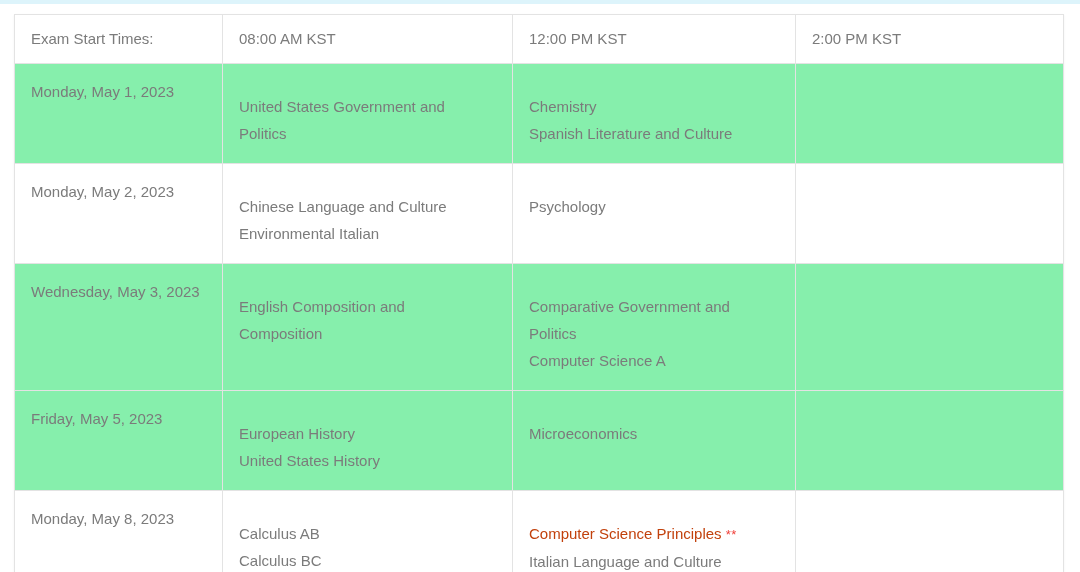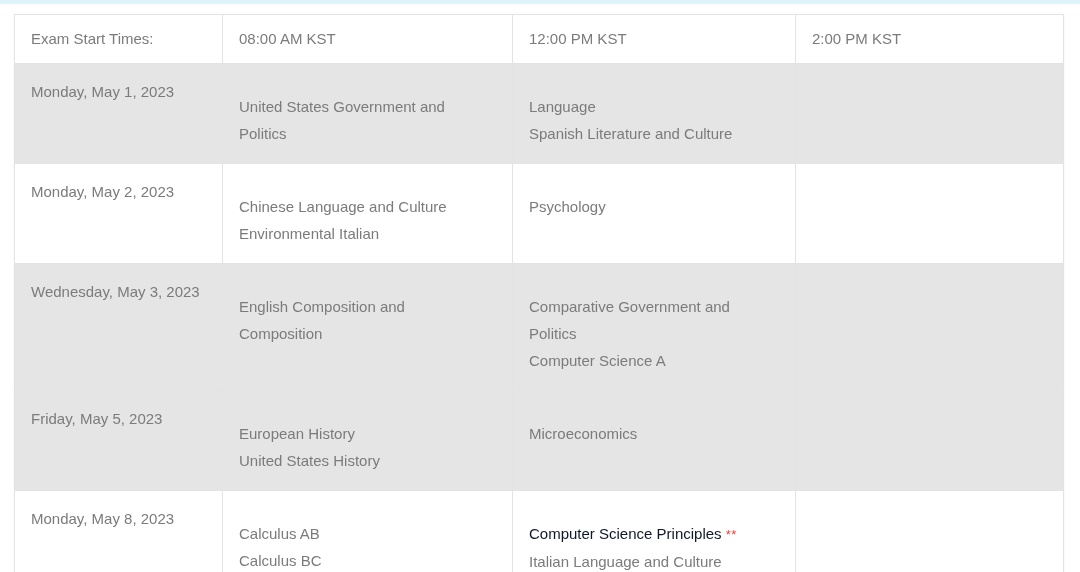--- a/index.html
+++ b/index.html
@@ -74,28 +74,28 @@
   }
 
   #schedule-table thead th {
     background: #ffffff;
     height: 49px;
     padding-top: 11px;
     padding-bottom: 11px;
     line-height: 26px;
   }
 
-  #schedule-table tbody tr.shaded td { background: #e5e5e5; }
+  #schedule-table tbody tr.shaded td { background: #86efac; }
   #schedule-table tbody tr.plain  td { background: #ffffff; }
 
   .cell-lines { display: block; margin-top: 15px; }
   .cell-line  { display: block; white-space: normal; }
 
   .link-text {
-    color: #0f172a;
+    color: #c2410c;
     text-decoration: none;
   }
 
   .asterisk {
     color: #f0403a;
     font-size: 13px;
     vertical-align: baseline;
     letter-spacing: 0.5px;
   }
 
@@ -179,21 +179,21 @@
           <span class="cell-line">Monday, May 1, 2023</span>
         </td>
         <td>
           <span class="cell-lines">
             <span class="cell-line">United States Government and</span>
             <span class="cell-line">Politics</span>
           </span>
         </td>
         <td>
           <span class="cell-lines">
-            <span class="cell-line">Language</span>
+            <span class="cell-line">Chemistry</span>
             <span class="cell-line">Spanish Literature and Culture</span>
           </span>
         </td>
         <td></td>
       </tr>
 
       <tr class="plain r1">
         <td>
           <span class="cell-line">Monday, May 2, 2023</span>
         </td>

